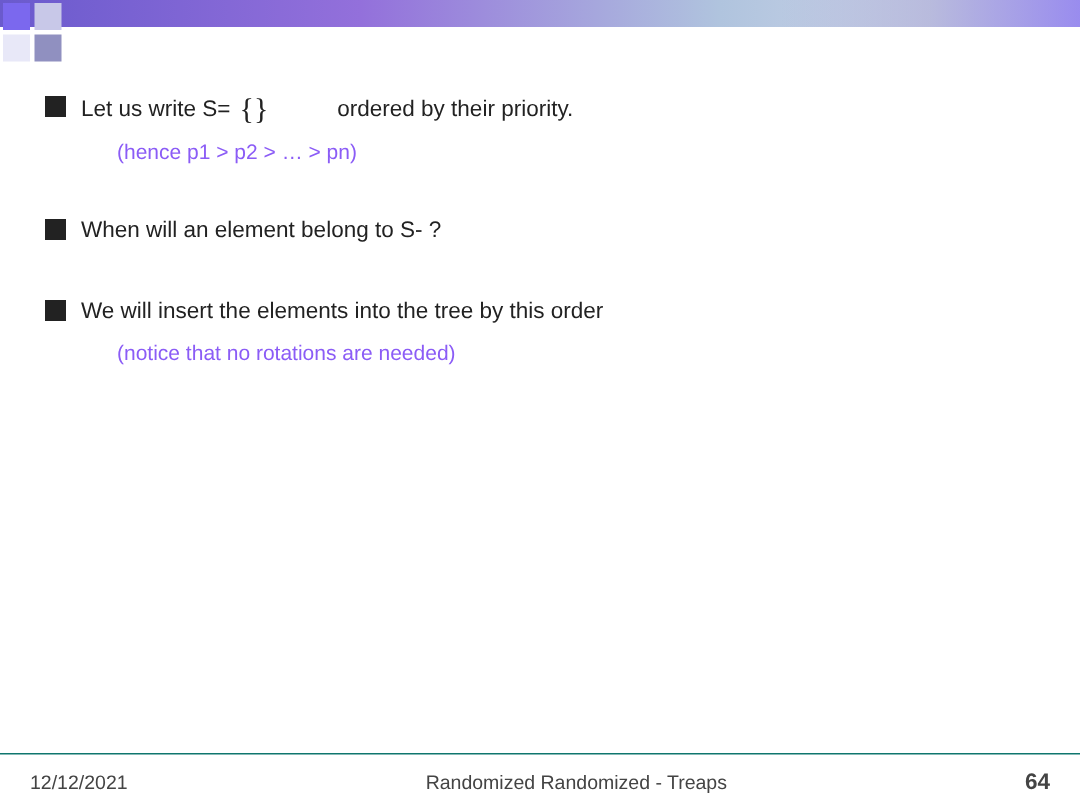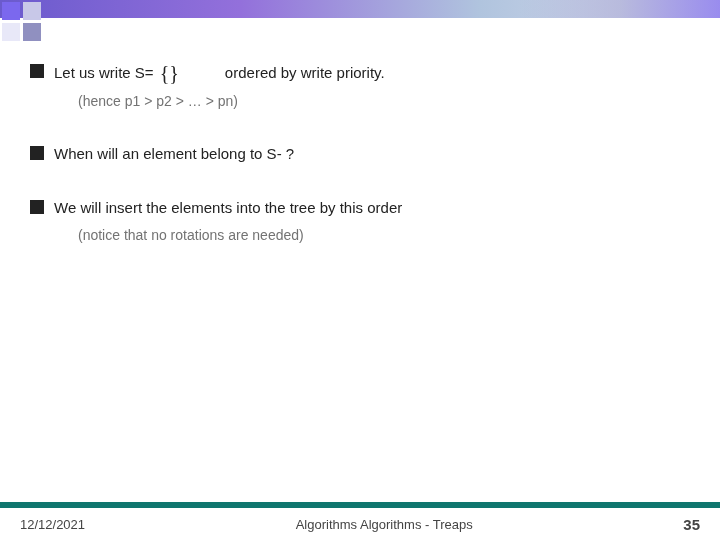--- a/index.html
+++ b/index.html
@@ -79,21 +79,21 @@
     }
 
     .bullet-item {
       margin-bottom: 30px;
     }
 
     .sub-text {
       padding-left: 24px;
       margin-top: 4px;
       font-size: 14px;
-      color: #737373;
+      color: #8b5cf6;
     }
 
     .ordered-text {
       margin-left: 40px;
       color: #222;
     }
 
     
     .first-line {
       display: flex;
@@ -124,21 +124,21 @@
     .footer {
       position: absolute;
       bottom: 0;
       left: 0;
       right: 0;
       height: 38px;
       display: flex;
       align-items: center;
       justify-content: space-between;
       padding: 0 20px;
-      border-top: 6px solid #0f766e;
+      border-top: 1px solid #0f766e;
       font-size: 13px;
       color: #444;
     }
 
     .footer-center {
       text-align: center;
       flex: 1;
     }
 
     .footer-right {
@@ -175,21 +175,21 @@
   <div class="bullet-item">
     <div class="bullet-section">
       <span class="bullet"></span>
       <div class="bullet-content">
         <div class="first-line">
           <span>Let us write S=</span>
           <span class="set-notation">
             <span class="brace">{</span>
             <span class="brace">}</span>
           </span>
-          <span class="ordered-text">ordered by write priority.</span>
+          <span class="ordered-text">ordered by their priority.</span>
         </div>
         <div class="sub-text">(hence p1 &gt; p2 &gt; … &gt; pn)</div>
       </div>
     </div>
   </div>
 
   <div class="bullet-item">
     <div class="bullet-section">
       <span class="bullet"></span>
       <div class="bullet-content">
@@ -205,15 +205,15 @@
         <div>We will insert the elements into the tree by this order</div>
         <div class="sub-text">(notice that no rotations are needed)</div>
       </div>
     </div>
   </div>
 
 </div>
 
 <div class="footer">
   <span>12/12/2021</span>
-  <span class="footer-center">Algorithms Algorithms - Treaps</span>
-  <span class="footer-right">35</span>
+  <span class="footer-center">Randomized Randomized - Treaps</span>
+  <span class="footer-right">64</span>
 </div>
 
 </body></html>

